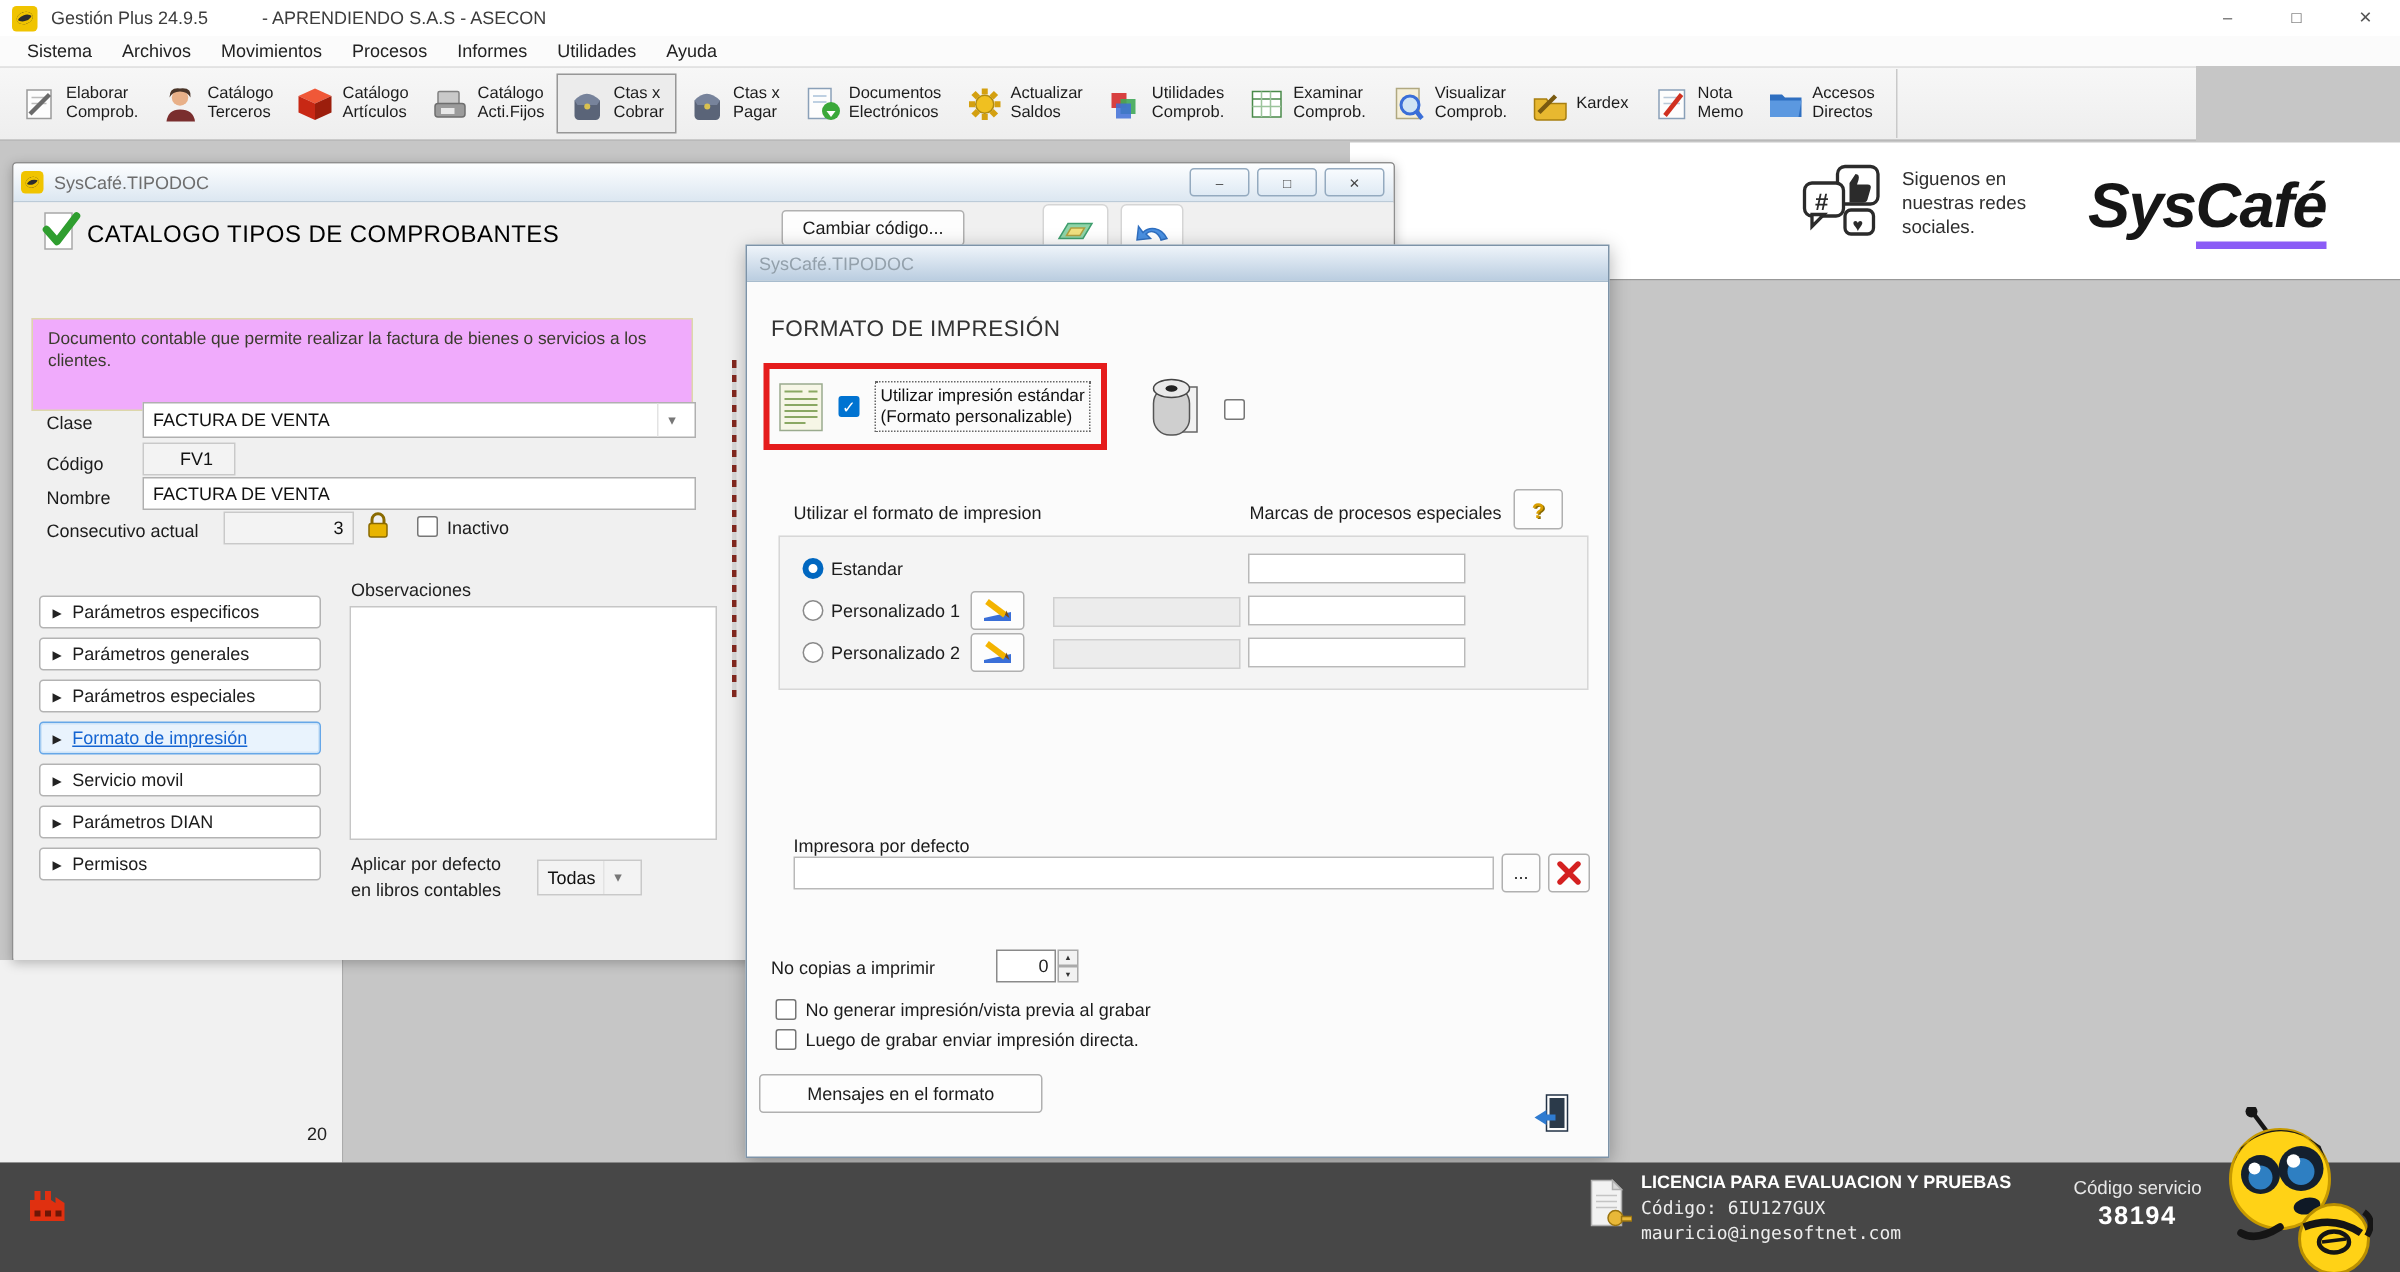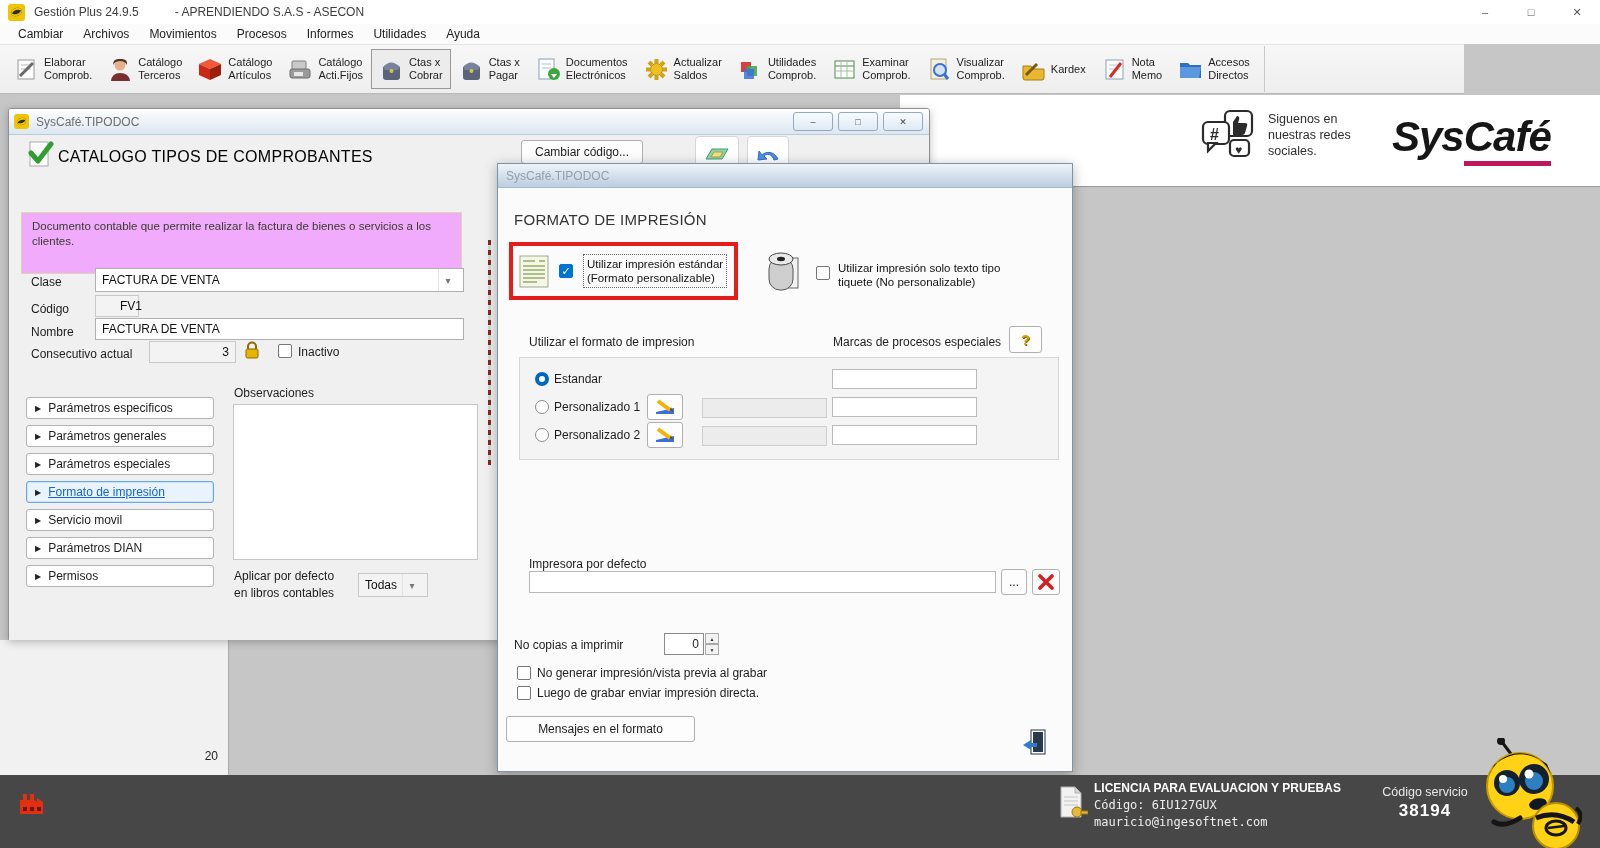--- a/index.html
+++ b/index.html
@@ -29,21 +29,21 @@
   .ticon{width:25px;height:25px;flex:0 0 25px;}
   .tool-sep{width:1px;height:46px;background:#c9c9c9;margin-left:6px;}
   
   .mdi{position:absolute;top:95px;left:0;width:1600px;height:680px;background:#c6c6c6;}
   .banner{position:absolute;top:0;left:900px;width:700px;height:91px;background:#fff;
     border-bottom:1px solid #989898;}
   .social{position:absolute;left:300px;top:12px;display:flex;gap:12px;align-items:center;}
   .social-text{font-size:12.5px;color:#2e2e2e;line-height:16px;}
   .logo{position:absolute;left:492px;top:18px;font-style:italic;font-weight:bold;
     font-size:42px;color:#161616;letter-spacing:-1px;}
-  .logo .u{border-bottom:5px solid #be185d;padding-bottom:1px;}
+  .logo .u{border-bottom:5px solid #8b5cf6;padding-bottom:1px;}
   .back-panel{position:absolute;left:0;top:545px;width:228px;height:135px;background:#f1f1f1;
     border-right:1px solid #ababab;}
   .back-panel .num{position:absolute;right:10px;bottom:12px;font-size:12px;color:#222;}
   .dash-strip{position:absolute;left:488px;top:145px;width:3px;height:225px;z-index:15;
     background:repeating-linear-gradient(180deg,#84281f 0 5px,#d9d9d9 5px 10px);}
   
   .win-titlebar{height:25px;background:linear-gradient(#fdfeff,#dce7f1);
     border-bottom:1px solid #bccbd8;display:flex;align-items:center;border-radius:2px 2px 0 0;}
   .win-title{font-size:12px;margin-left:7px;}
   .main-window{position:absolute;left:8px;top:13px;width:922px;height:532px;z-index:10;
@@ -140,21 +140,21 @@
   <div class="app-title">Gestión Plus 24.9.5</div>
   <div class="app-subtitle">- APRENDIENDO S.A.S - ASECON</div>
   <div class="winctl">
     <span>–</span>
     <span>□</span>
     <span>✕</span>
   </div>
 </div>
 
 <div class="menubar">
-  <span class="menu-item">Cambiar</span>
+  <span class="menu-item">Sistema</span>
   <span class="menu-item">Archivos</span>
   <span class="menu-item">Movimientos</span>
   <span class="menu-item">Procesos</span>
   <span class="menu-item">Informes</span>
   <span class="menu-item">Utilidades</span>
   <span class="menu-item">Ayuda</span>
 </div>
 
 <div class="toolbar">
   <div class="tool-item">
@@ -387,21 +387,21 @@
           </svg>
       </div>
       <div class="info-box">Documento contable que permite realizar la factura de bienes o servicios a los clientes.</div>
 
       <div class="flabel" style="left:22px;top:140px;">Clase</div>
       <div class="field" style="left:86px;top:133px;width:369px;height:24px;">
         <span>FACTURA DE VENTA</span>
         <span class="combo-arrow">▾</span>
       </div>
       <div class="flabel" style="left:22px;top:167px;">Código</div>
-      <div class="field disabled" style="left:86px;top:160px;width:44px;height:22px;padding-left:24px;">FV1</div>
+      <div class="field disabled" style="left:86px;top:160px;width:62px;height:22px;padding-left:24px;">FV1</div>
       <div class="flabel" style="left:22px;top:190px;">Nombre</div>
       <div class="field" style="left:86px;top:183px;width:369px;height:22px;">FACTURA DE VENTA</div>
       <div class="flabel" style="left:22px;top:212px;">Consecutivo actual</div>
       <div class="field disabled" style="left:140px;top:206px;width:87px;height:22px;justify-content:flex-end;">3</div>
       <svg style="position:absolute;left:235px;top:206px;" width="16" height="19" viewBox="0 0 16 19">
         <path d="M4 8 V5.5 a4 4 0 0 1 8 0 V8" fill="none" stroke="#8a6a00" stroke-width="2"></path>
         <rect x="2" y="8" width="12" height="9" rx="1.5" fill="#e8b400" stroke="#8a6a00"></rect>
       </svg>
       <div class="checkbox" style="left:269px;top:209px;"></div>
       <div class="flabel" style="left:289px;top:210px;">Inactivo</div>
@@ -473,24 +473,20 @@
         </div>
       </div>
 
       <svg style="position:absolute;left:266px;top:62px;" width="38" height="45" viewBox="0 0 38 45">
         <rect x="24" y="8" width="10" height="30" fill="#f2f2f2" stroke="#666"></rect>
         <rect x="5" y="8" width="24" height="32" rx="11" fill="#cfcfcf" stroke="#555"></rect>
         <ellipse cx="17" cy="9" rx="12" ry="6" fill="#e9e9e9" stroke="#444"></ellipse>
         <ellipse cx="17" cy="9" rx="4" ry="2.2" fill="#222"></ellipse>
       </svg>
       <div class="cbx" style="position:absolute;left:318px;top:78px;"></div>
-      <div class="opt-label noborder" style="position:absolute;left:336px;top:70px;">
-        <div>Utilizar impresión solo texto tipo</div>
-        <div>tiquete (No personalizable)</div>
-      </div>
 
       <div class="dlabel" style="left:31px;top:147px;">Utilizar el formato de impresion</div>
       <div class="dlabel" style="left:335px;top:147px;">Marcas de procesos especiales</div>
       <div class="btn help-btn">?</div>
 
       <div class="groupbox">
         <div class="radio sel" style="left:15px;top:14px;"></div>
         <div class="dlabel" style="left:34px;top:14px;">Estandar</div>
         <div class="ginput" style="left:312px;top:11px;"></div>
 

